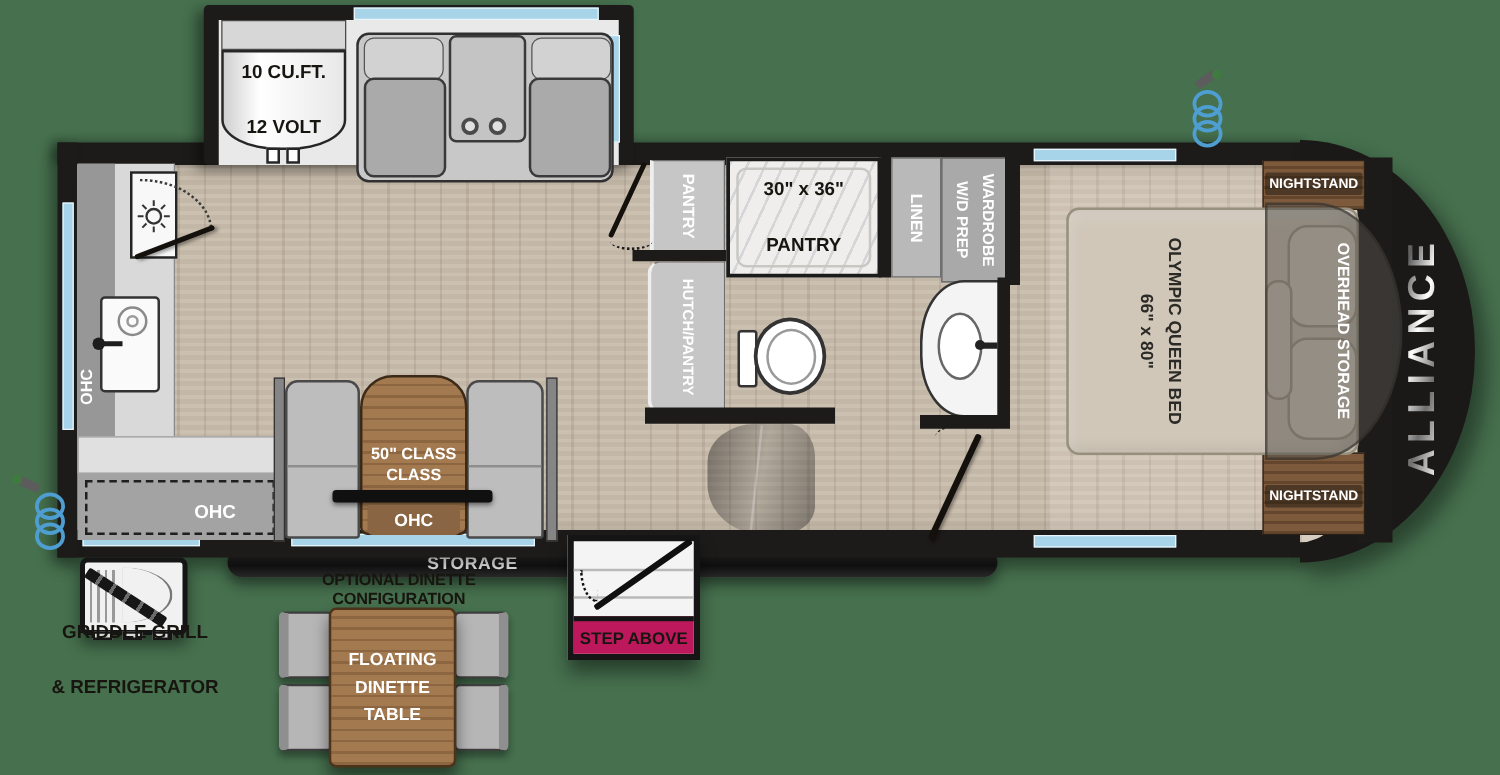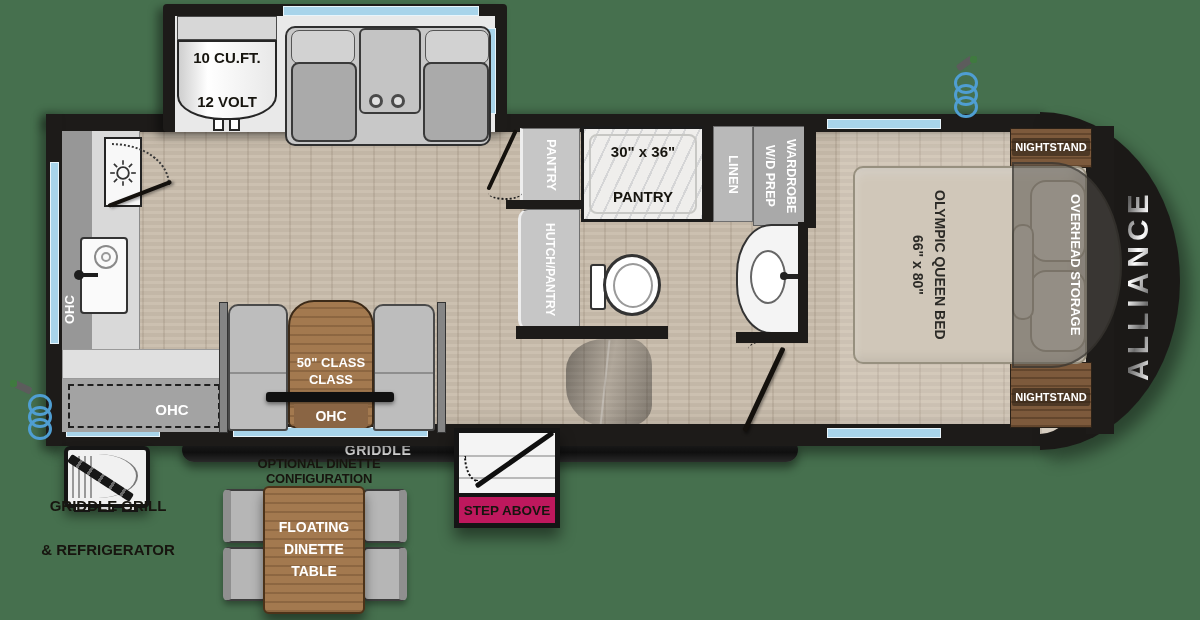--- a/index.html
+++ b/index.html
@@ -38,21 +38,21 @@
 
 <div class="stage">
 
   <div class="abs wood" style="left:58px;top:128px;width:1000px;height:303px;"></div>
   <div class="abs" style="left:840px;top:129px;width:218px;height:301px;background:rgba(255,250,240,0.16);"></div>
 
   <div class="abs" style="left:566px;top:339px;width:86px;height:88px;background:linear-gradient(100deg,rgba(20,20,20,0.45),rgba(95,95,95,0.22) 50%,rgba(20,20,20,0.40));border-radius:45% 25% 30% 50%/35% 30% 25% 45%;"></div>
   <div class="abs" style="left:604px;top:340px;width:2px;height:86px;background:rgba(235,235,235,0.30);transform:rotate(6deg);"></div>
 
   <div class="abs" style="left:182px;top:438px;width:616px;height:24px;border-radius:12px;background:linear-gradient(#3a3a3a,#151515 60%,#2b2b2b);box-shadow:0 6px 10px rgba(0,0,0,0.45);"></div>
-  <div class="abs flex lbl" style="left:334px;top:440px;width:88px;height:20px;font-size:14px;letter-spacing:0.5px;">GRIDDLE</div>
+  <div class="abs flex lbl" style="left:334px;top:440px;width:88px;height:20px;font-size:14px;letter-spacing:0.5px;">STORAGE</div>
 
   <div class="abs wall" style="left:46px;top:114px;width:1002px;height:18px;box-shadow:-4px -2px 8px rgba(0,0,0,0.3);"></div>
   <div class="abs wall" style="left:46px;top:424px;width:1002px;height:22px;box-shadow:4px 8px 12px rgba(0,0,0,0.4);"></div>
   <div class="abs wall" style="left:46px;top:114px;width:16px;height:332px;box-shadow:-6px 4px 10px rgba(0,0,0,0.35);"></div>
 
   <div class="abs" style="left:1040px;top:112px;width:140px;height:338px;background:#1b1917;border-radius:0 100% 100% 0/0 50% 50% 0;box-shadow:10px 10px 16px rgba(0,0,0,0.4);"></div>
   <div class="abs" style="left:1040px;top:128px;width:68px;height:306px;background-color:#d6cdc0;background-image:repeating-linear-gradient(90deg,rgba(92,74,56,0.12) 0 2px,rgba(0,0,0,0) 2px 18px);border-radius:0 100% 100% 0/0 50% 50% 0;"></div>
   <div class="abs flex vup brand-txt" style="left:1112px;top:168px;width:52px;height:234px;font-size:30px;">ALLIANCE</div>
 
   <div class="abs blue" style="left:50px;top:162px;width:9px;height:182px;"></div>

